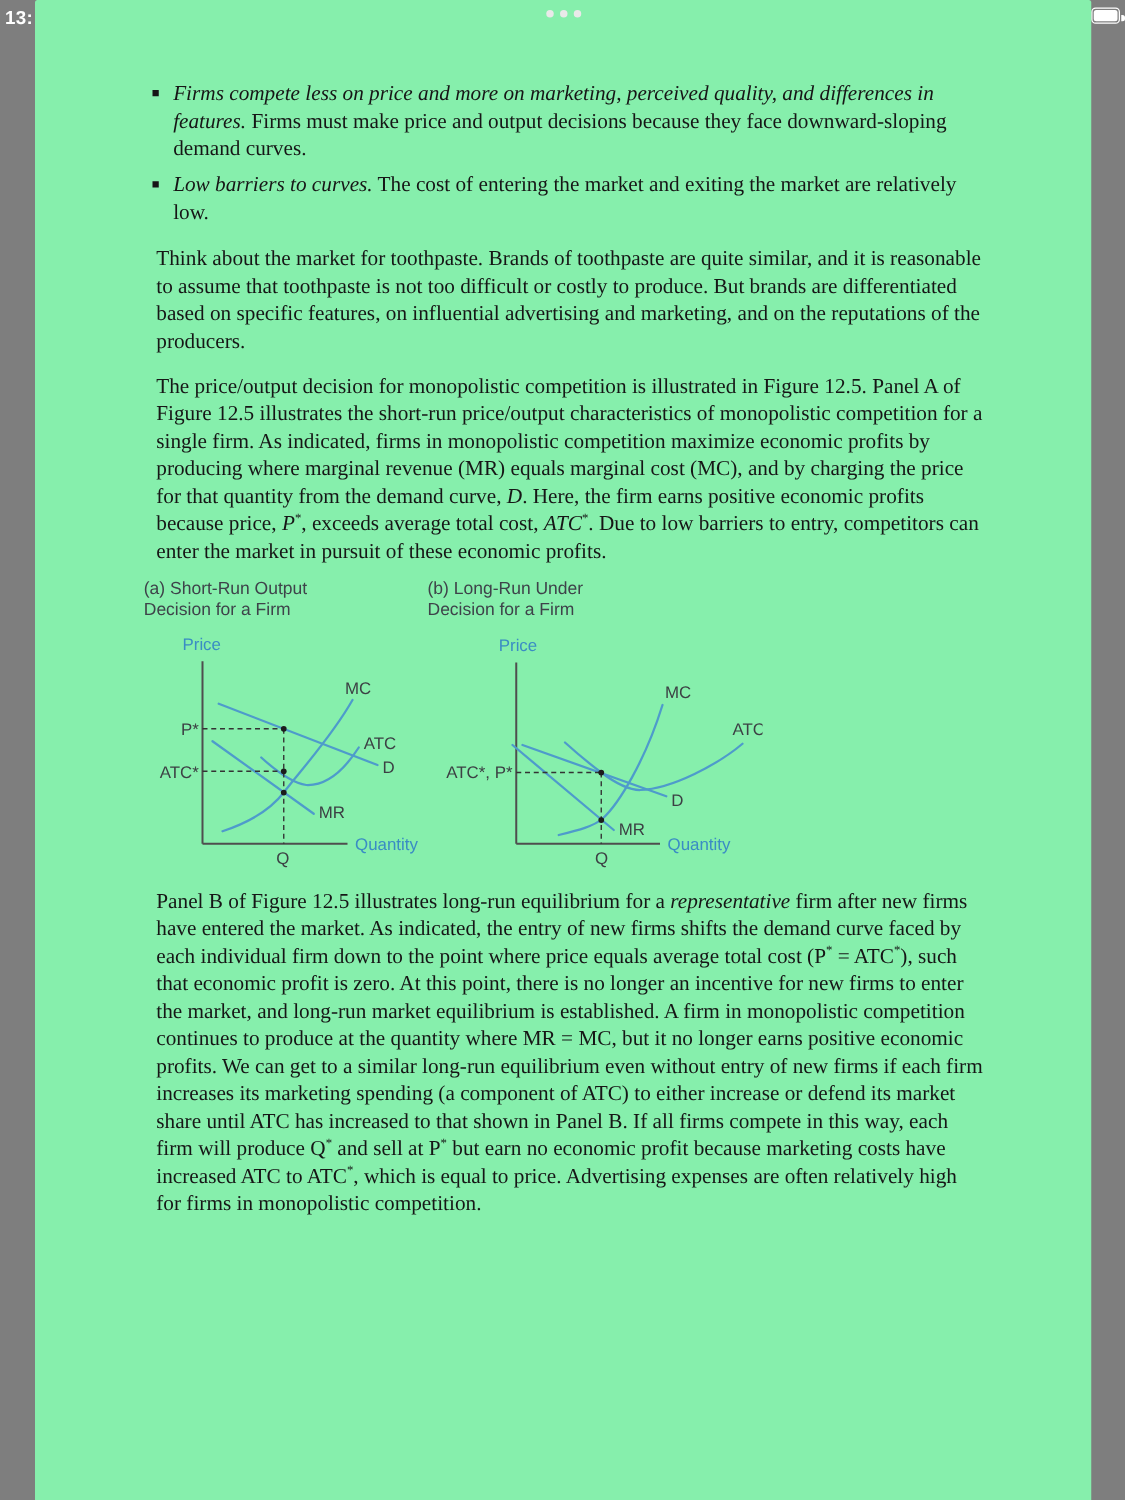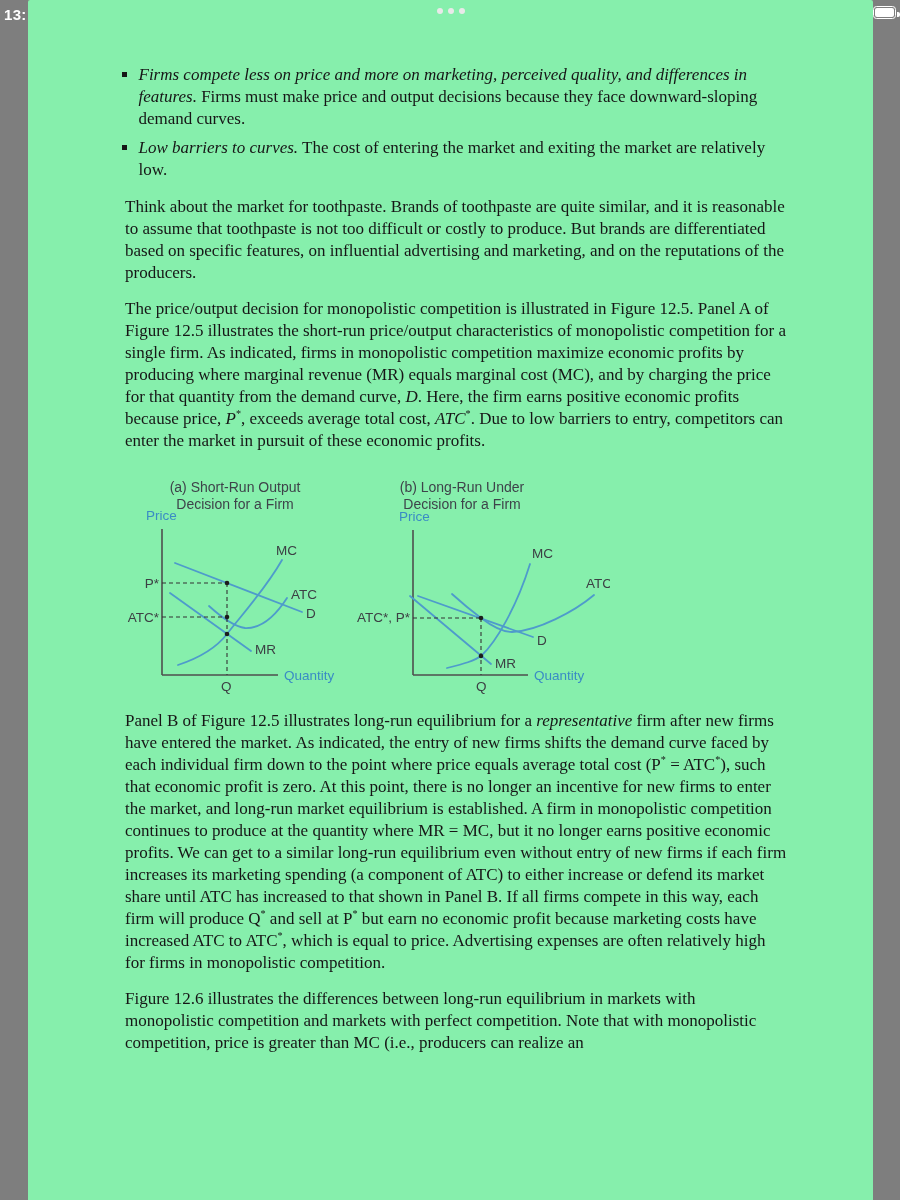--- a/index.html
+++ b/index.html
@@ -35,21 +35,21 @@
   .bullet-item{display:flex;margin-bottom:7px;}
   .bullet-marker{flex:0 0 auto;width:4.5px;height:4.5px;background:#161616;margin:8px 12px 0 0;}
   .bullet-text{flex:1 1 auto;}
   p.body-par{margin:0 0 14px 0;}
   p.tight{margin-bottom:8px;}
   sup{font-size:0.6em;vertical-align:super;line-height:0;font-style:normal;}
   .fig-caption{margin:0 0 6px 0;font-weight:bold;color:#111;}
   
   .figure-area{position:relative;height:250px;}
   .panel-heading{
-    position:absolute;top:19px;text-align:center;
+    position:absolute;top:2px;
     font:14px/17px "Liberation Sans",sans-serif;color:#3e434a;
   }
   .heading-a{left:-10px;width:240px;}
   .heading-b{left:217px;width:240px;}
   .chart-svg{position:absolute;top:42px;}
   .svg-a{left:-15px;}
   .svg-b{left:225px;}
   .chart-svg text{font-family:"Liberation Sans",sans-serif;font-size:13.5px;}
   .lbl-blue{fill:#3a8cc4;}
   .lbl-dark{fill:#3c4044;}
@@ -150,15 +150,14 @@
         <text x="60" y="120" text-anchor="end" class="lbl-dark">ATC*, P*</text>
         <text x="182" y="56" class="lbl-dark">MC</text>
         <text x="236" y="86" class="lbl-dark">ATC</text>
         <text x="187" y="143" class="lbl-dark">D</text>
         <text x="145" y="166" class="lbl-dark">MR</text>
         <text x="126" y="189" class="lbl-dark">Q</text>
       </svg>
     </div>
 
     <p class="body-par">Panel B of Figure 12.5 illustrates long-run equilibrium for a <i>representative</i> firm after new firms have entered the market. As indicated, the entry of new firms shifts the demand curve faced by each individual firm down to the point where price equals average total cost (P<sup>*</sup> = ATC<sup>*</sup>), such that economic profit is zero. At this point, there is no longer an incentive for new firms to enter the market, and long-run market equilibrium is established. A firm in monopolistic competition continues to produce at the quantity where MR = MC, but it no longer earns positive economic profits. We can get to a similar long-run equilibrium even without entry of new firms if each firm increases its marketing spending (a component of ATC) to either increase or defend its market share until ATC has increased to that shown in Panel B. If all firms compete in this way, each firm will produce Q<sup>*</sup> and sell at P<sup>*</sup> but earn no economic profit because marketing costs have increased ATC to ATC<sup>*</sup>, which is equal to price. Advertising expenses are often relatively high for firms in monopolistic competition.</p>
-    <p class="body-par">Figure 12.6 illustrates the differences between long-run equilibrium in markets with monopolistic competition and markets with perfect competition. Note that with monopolistic competition, price is greater than MC (i.e., producers can realize an</p>
   </div>
 </div>
 
 </body></html>

